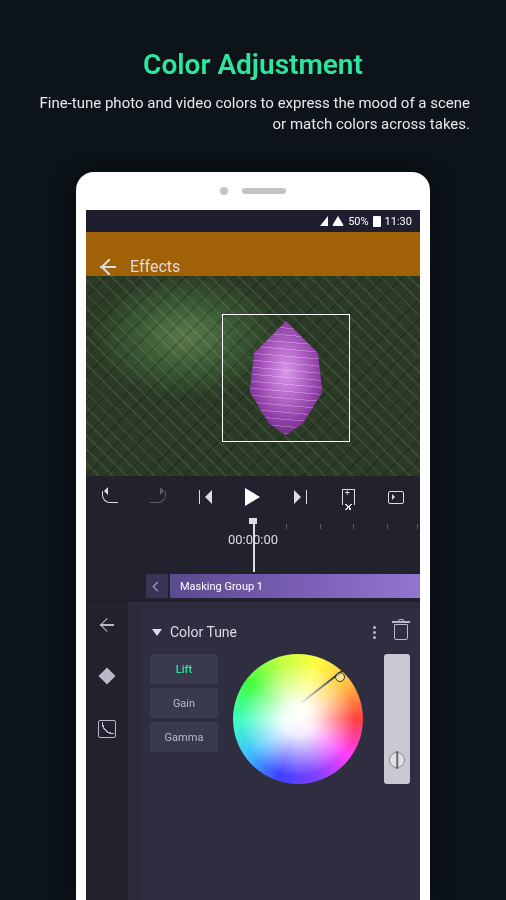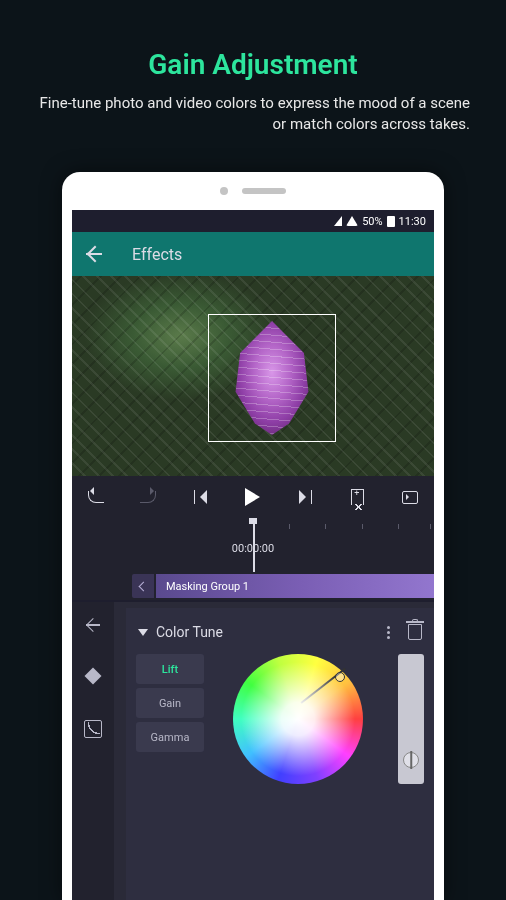--- a/index.html
+++ b/index.html
@@ -1,29 +1,29 @@
 <!DOCTYPE html>
 <html><head>
 <meta charset="utf-8">
 <style>
 *{margin:0;padding:0;box-sizing:border-box;font-family:-apple-system,BlinkMacSystemFont,"Segoe UI",Roboto,sans-serif}
 body{background:#0c1419;width:506px;height:900px;overflow:hidden;position:relative}
 .page-title{color:#2de59d;font-size:28px;font-weight:600;text-align:center;padding-top:48px}
 .page-subtitle{color:#e8e8e8;font-size:15px;text-align:right;padding:12px 36px 0;line-height:1.4}
-.phone{position:absolute;left:50%;transform:translateX(-50%);top:172px;width:382px;height:728px;background:#fff;border-radius:18px 18px 0 0;box-shadow:0 0 20px rgba(0,0,0,.5)}
+.phone{position:absolute;left:50%;transform:translateX(-50%);top:172px;width:354px;height:728px;background:#fff;border-radius:18px 18px 0 0;box-shadow:0 0 20px rgba(0,0,0,.5)}
 .phone-top{height:38px;display:flex;align-items:center;justify-content:center;gap:14px}
 .camera-dot{width:8px;height:8px;border-radius:50%;background:#c4c4c4}
 .speaker{width:44px;height:6px;border-radius:3px;background:#c4c4c4}
 .screen{position:absolute;top:38px;left:10px;right:10px;bottom:0;background:#1e1e2e;overflow:hidden}
 .status-bar{height:22px;background:#1e1e2e;display:flex;align-items:center;justify-content:flex-end;padding-right:8px;gap:4px;color:#fff;font-size:11px}
 .sig{width:0;height:0;border-left:8px solid transparent;border-bottom:10px solid #fff}
 .wifi{width:12px;height:10px;position:relative}
 .wifi::before{content:"";position:absolute;width:0;height:0;border-left:6px solid transparent;border-right:6px solid transparent;border-bottom:10px solid #fff;border-radius:2px}
 .batt{width:8px;height:11px;background:#fff;border-radius:1px}
-.header{height:44px;background:#0f766e;display:flex;align-items:center;padding:0 12px;gap:30px}
+.header{height:44px;background:#a16207;display:flex;align-items:flex-end;padding:0 12px;gap:14px}
 .back-arrow{width:18px;height:18px;position:relative}
 .back-arrow::before{content:"";position:absolute;width:10px;height:10px;border-left:2px solid #dcdce6;border-bottom:2px solid #dcdce6;transform:rotate(45deg);top:3px;left:5px}
 .back-arrow::after{content:"";position:absolute;width:16px;height:2px;background:#dcdce6;top:8px;left:2px}
 .header-title{color:#dcdce6;font-size:16px;font-weight:400}
 .preview{height:200px;background:#1a2a1a;position:relative;overflow:hidden}
 .leaf-bg{position:absolute;inset:0;background:radial-gradient(ellipse 120px 80px at 30% 30%,#5a7a4a 0%,#3a5a34 40%,#2a3a24 80%),radial-gradient(ellipse 100px 70px at 70% 70%,#4a6a3a 0%,#3a5a34 50%,#2a3a24 90%),radial-gradient(ellipse 90px 60px at 80% 25%,#6a8a5a 0%,#4a6a3a 60%,#2a3a24 100%),radial-gradient(ellipse 110px 75px at 20% 75%,#5a7a4a 0%,#3a5a34 50%,#2a3a24 95%),#2a3a24}
 .leaf-stripes{position:absolute;inset:0;background:repeating-linear-gradient(45deg,transparent 0,transparent 8px,rgba(255,255,255,.08) 8px,rgba(255,255,255,.08) 10px),repeating-linear-gradient(-45deg,transparent 0,transparent 12px,rgba(0,0,0,.15) 12px,rgba(0,0,0,.15) 14px)}
 .mask-box{position:absolute;top:38px;left:136px;width:128px;height:128px;border:1.5px solid #fff}
 .mask-leaf{position:absolute;inset:6px;background:radial-gradient(ellipse 60px 90px at 50% 45%,#d896e8 0%,#b466c8 30%,#8e3ea6 55%,#6a2a7a 75%,transparent 90%);clip-path:polygon(50% 0%,78% 28%,82% 62%,65% 90%,50% 100%,35% 90%,18% 62%,22% 28%)}
 .mask-leaf::after{content:"";position:absolute;inset:0;background:repeating-linear-gradient(5deg,transparent 0,transparent 6px,rgba(255,255,255,.25) 6px,rgba(255,255,255,.25) 7px);clip-path:polygon(50% 0%,78% 28%,82% 62%,65% 90%,50% 100%,35% 90%,18% 62%,22% 28%)}
@@ -42,21 +42,21 @@
 .skip-end::before{content:"";border:7px solid transparent;border-left-color:currentColor;margin-right:-4px}
 .skip-end::after{content:"";width:1.5px;height:14px;background:currentColor;margin-left:2px}
 .bookmark{width:13px;height:16px;border:1.5px solid currentColor;border-bottom:none;position:relative}
 .bookmark::after{content:"";position:absolute;bottom:-5px;left:-1.5px;right:-1.5px;height:6px;background:linear-gradient(135deg,transparent 45%,currentColor 45%,currentColor 55%,transparent 55%),linear-gradient(-135deg,transparent 45%,currentColor 45%,currentColor 55%,transparent 55%)}
 .bookmark::before{content:"+";position:absolute;top:-2px;left:2px;font-size:9px;color:currentColor}
 .fullscr{width:16px;height:13px;border:1.5px solid currentColor;border-radius:2px;position:relative}
 .fullscr::after{content:"";position:absolute;top:2px;left:3px;border:3px solid transparent;border-left-color:currentColor}
 .timeline-area{height:54px;background:#22222e;position:relative}
 .playhead-line{position:absolute;left:50%;top:0;bottom:0;width:1.5px;background:#dcdce6}
 .playhead-tick{position:absolute;left:50%;top:0;transform:translateX(-50%);width:8px;height:6px;background:#dcdce6}
-.timecode{position:absolute;left:50%;transform:translateX(-50%);top:24px;color:#dcdce6;font-size:11px}
+.timecode{position:absolute;left:50%;transform:translateX(-50%);top:14px;color:#dcdce6;font-size:13px}
 .ruler-ticks{position:absolute;top:6px;left:0;right:0;height:10px}
 .ruler-ticks span{position:absolute;top:0;width:1px;height:5px;background:#5a5a6a}
 .track-row{height:28px;background:#22222e;display:flex;align-items:center;padding-left:84px;position:relative}
 .track-chevron{position:absolute;left:60px;width:22px;height:24px;background:#3a3456;display:flex;align-items:center;justify-content:center;border-radius:2px 0 0 2px}
 .track-chevron::after{content:"";width:6px;height:6px;border-left:1.5px solid #b8b0d8;border-bottom:1.5px solid #b8b0d8;transform:rotate(45deg)}
 .clip{height:24px;background:linear-gradient(90deg,#5a4a8e 0%,#7a5eb4 50%,#9478d0 100%);flex:1;display:flex;align-items:center;padding-left:10px;color:#fff;font-size:11px;border-radius:0 0 0 0;margin-right:-10px}
 .panel-area{position:absolute;top:392px;left:0;right:0;bottom:0;background:#2a2a38;display:flex}
 .side-rail{width:42px;background:#22222e;display:flex;flex-direction:column;align-items:center;padding-top:16px;gap:38px}
 .rail-back{width:18px;height:14px;position:relative}
 .rail-back::before{content:"";position:absolute;width:9px;height:9px;border-left:1.5px solid #b8b8c8;border-bottom:1.5px solid #b8b8c8;transform:rotate(45deg);top:2px;left:4px}
@@ -82,21 +82,21 @@
 .color-wheel::after{content:"";position:absolute;inset:0;border-radius:50%;background:radial-gradient(circle,#fff 0%,rgba(255,255,255,.9) 18%,rgba(255,255,255,0) 62%)}
 .wheel-line{position:absolute;width:56px;height:1.5px;background:#333;top:48px;left:68px;transform:rotate(-38deg);transform-origin:left center}
 .wheel-handle{position:absolute;width:10px;height:10px;border:1.5px solid #333;border-radius:50%;top:18px;right:18px;background:rgba(255,255,255,.4)}
 .slider-col{width:26px;height:130px;background:#c8c8d2;border-radius:3px;position:relative;margin-left:6px}
 .slider-thumb{position:absolute;left:50%;transform:translateX(-50%);bottom:16px;width:16px;height:16px;border-radius:50%;background:#e0e0e8;border:1.5px solid #888}
 .slider-thumb::after{content:"";position:absolute;left:50%;top:50%;transform:translate(-50%,-50%);width:1.5px;height:18px;background:#666}
 </style>
 </head>
 <body>
 
-<div class="page-title">Gain Adjustment</div>
+<div class="page-title">Color Adjustment</div>
 <div class="page-subtitle">Fine-tune photo and video colors to express the mood of a scene or match colors across takes.</div>
 
 <div class="phone">
   <div class="phone-top">
     <span class="camera-dot"></span>
     <span class="speaker"></span>
   </div>
   <div class="screen">
 
     <div class="status-bar">

